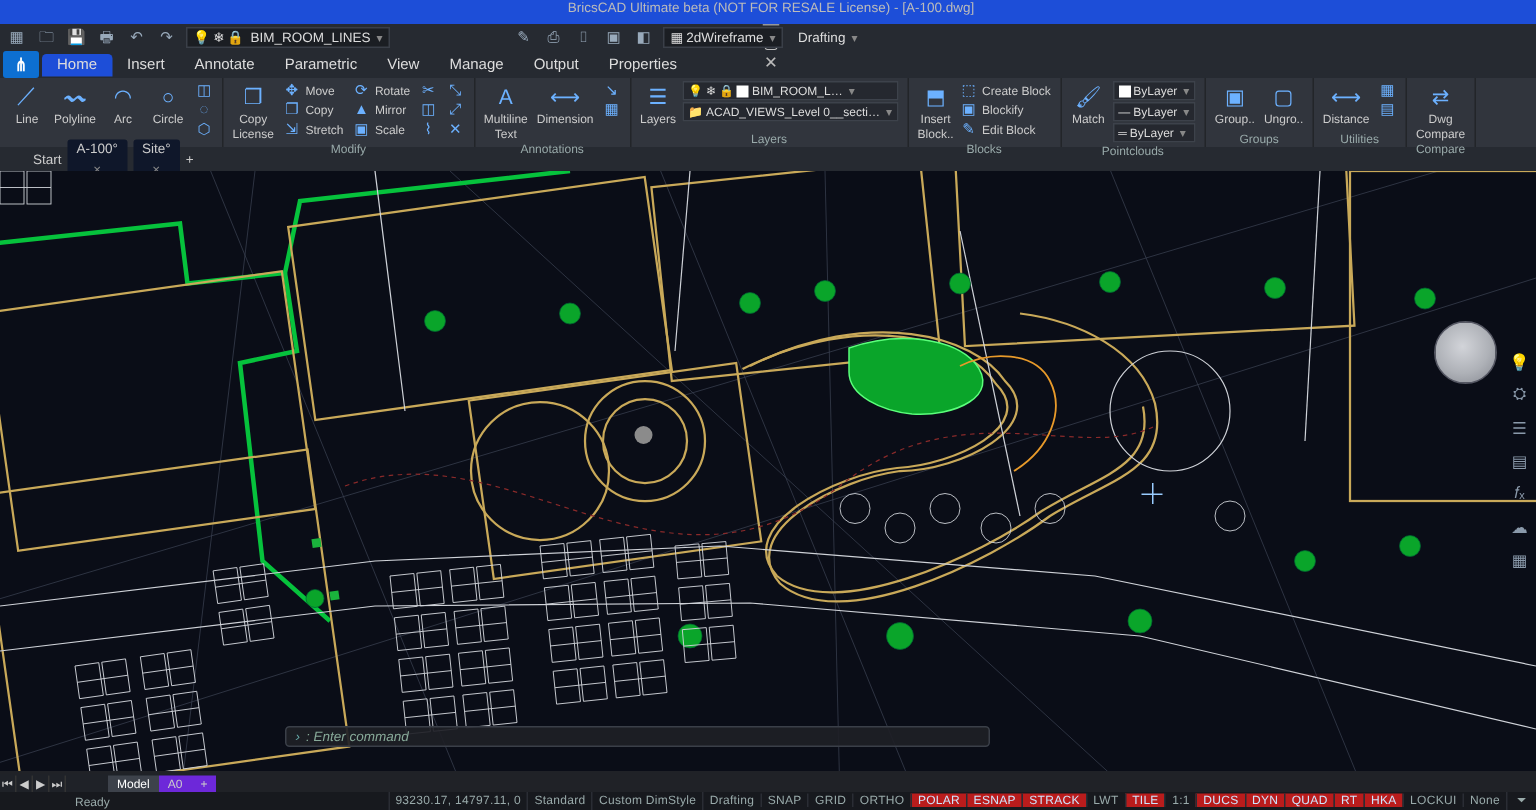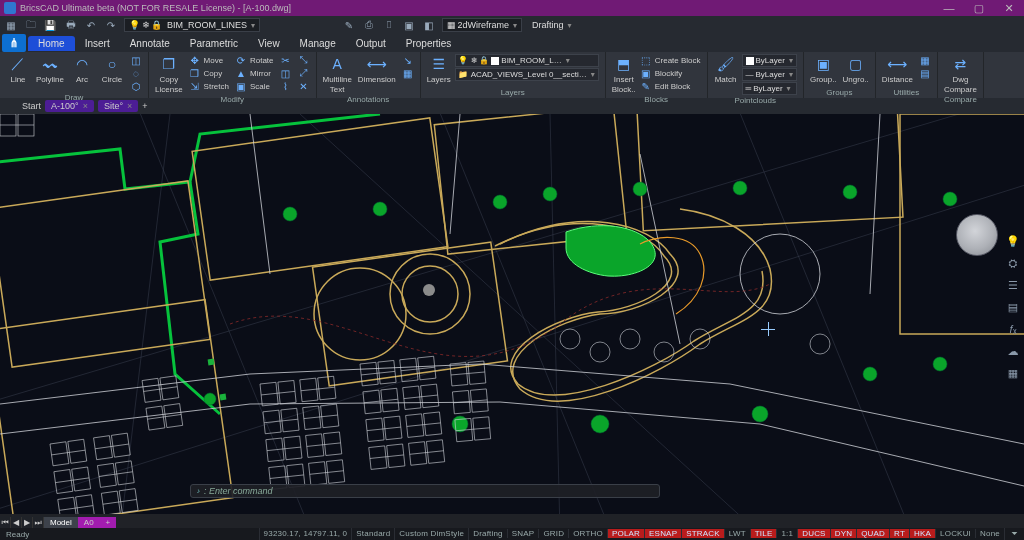--- a/index.html
+++ b/index.html
@@ -5,22 +5,22 @@
   * { box-sizing: border-box; margin: 0; padding: 0; }
   body {
     width: 1024px; height: 540px;
     font-family: "Segoe UI", Arial, sans-serif;
     font-size: 10px; color: #ccc;
     background: #202227; overflow: hidden; position: relative;
   }
 
   
   .titlebar {
-    height: 16px; background:#701a75; display:flex; align-items:center;
-    font-size:9px; color:#bbb; padding-left:4px;
+    height: 16px; background:#1d4ed8; display:flex; align-items:center;
+    font-size:9px; color:#bbb; padding-left:4px;flex-direction:column;
   }
   .titlebar .icon { width:12px;height:12px;background:#2f77d0;border-radius:2px;margin-right:4px;}
   .titlebar .flex { flex:1 }
   .titlebar .winbtn { width:30px;text-align:center;font-size:11px;cursor:default;}
 
   
   .quickbar {
     height:18px; background:#262a31; display:flex; align-items:center;
     padding:0 4px; gap:6px; color:#9aa;
   }
@@ -53,21 +53,21 @@
   .rbtn .ico{width:20px;height:20px;display:flex;align-items:center;justify-content:center;color:#6cb1ff;font-size:14px;}
   .rbtn.sm{flex-direction:row;gap:3px;min-width:0;font-size:8px;}
   .rbtn.sm .ico{width:12px;height:12px;font-size:10px;}
   .dd{display:flex;align-items:center;gap:2px;background:#25282f;border:1px solid #3d424b;height:13px;padding:0 3px;font-size:8px;color:#ddd;}
   .dd .sw{width:8px;height:8px;background:#fff;}
   .drop{font-size:8px;color:#888;margin-left:2px;}
   .stackSmall{display:flex;flex-direction:column;gap:1px;}
 
   
   .docTabs{height:16px;background:#262a31;display:flex;align-items:center;font-size:9px;color:#ccc;padding-left:22px;gap:4px;}
-  .docTabs .t{background:#4c1d95;padding:1px 6px;border-radius:2px;display:flex;gap:4px;align-items:center;}
+  .docTabs .t{background:#0f172a;padding:1px 6px;border-radius:2px;display:flex;gap:4px;align-items:center;flex-direction:column;}
   .docTabs .close{color:#888;font-size:9px;}
 
   
   .viewport{
     position:absolute; left:0; right:0; top:114px; bottom:26px;
     background:#0a0d17; overflow:hidden;
   }
   .viewport svg{width:100%;height:100%;}
   .cursorCross{position:absolute;top:215px;left:768px;}
   .cursorCross:before,.cursorCross:after{content:"";position:absolute;background:#9cf;}
@@ -82,27 +82,27 @@
   .cmd{
     position:absolute;left:190px;bottom:16px;width:470px;height:14px;
     background:rgba(30,32,38,.92);border:1px solid #3a3f48;border-radius:3px;
     display:flex;align-items:center;gap:4px;padding:0 6px;color:#8a9;font-size:9px;font-style:italic;
   }
   .cmd .carets{color:#6aa;}
 
   
   .modelTabs{position:absolute;left:0;bottom:10px;height:14px;display:flex;align-items:center;background:#1f2228;font-size:8px;color:#ccc;}
   .modelTabs .n{width:11px;height:12px;text-align:center;border-right:1px solid #333;line-height:12px;}
-  .modelTabs .tab{padding:0 6px;background:#a21caf;height:12px;line-height:12px;}
-  .modelTabs .tab.a{background:#3d424b;color:#fff;}
+  .modelTabs .tab{padding:0 6px;background:#6d28d9;height:12px;line-height:12px;}
+  .modelTabs .tab.a{background:#3d424b;color:#fff;margin-left:28px;}
 
   
   .statusbar{
     position:absolute;bottom:0;left:0;right:0;height:12px;
-    background:#17191e;display:flex;align-items:center;font-size:8px;color:#9aa;
+    background:#17191e;display:flex;align-items:center;font-size:8px;color:#9aa;padding-left:44px;
   }
   .statusbar .l{padding:0 6px;}
   .statusbar .flex{flex:1;}
   .statusbar .pill{border-left:1px solid #2a2d34;padding:0 4px;line-height:12px;letter-spacing:.2px;text-align:right;}
   .statusbar .pill.on{background:#b91c1c;color:#cfe6ff;}
   .statusbar .pill.sq{width:20px;text-align:center;}
 </style>
 </head>
 <body>
 

